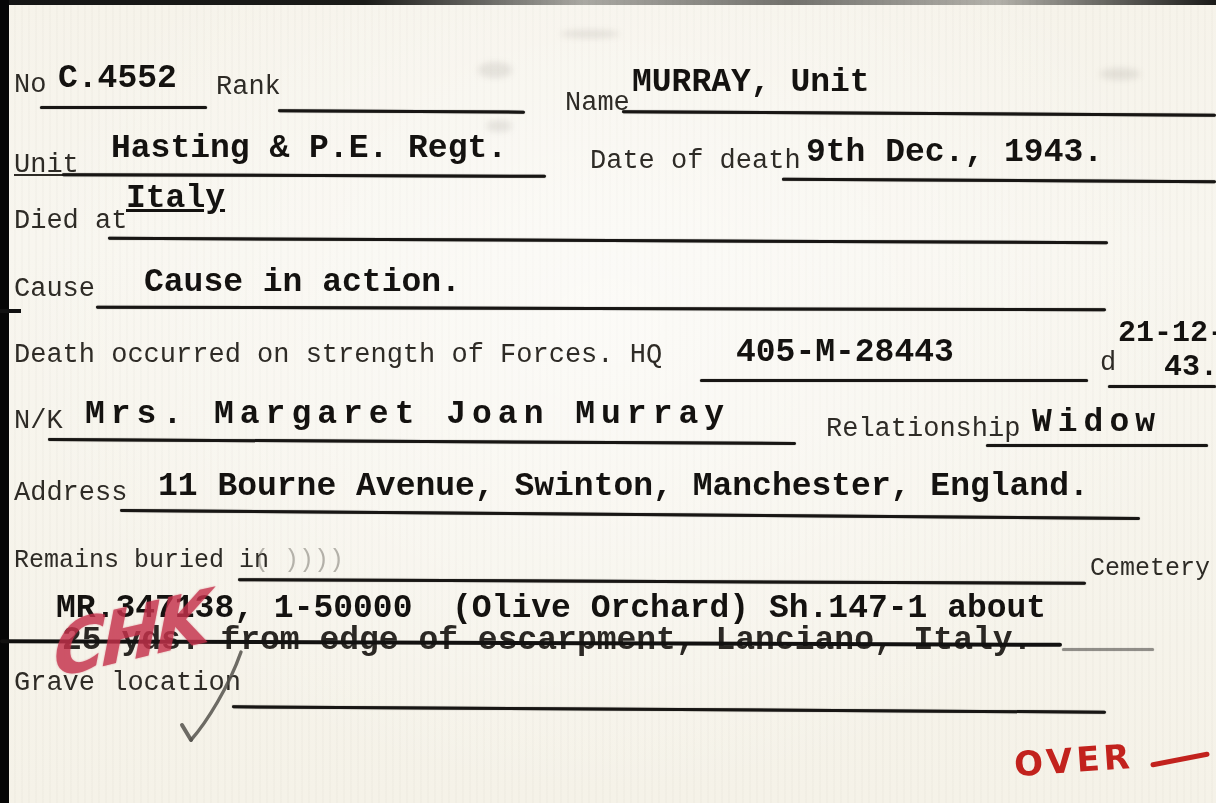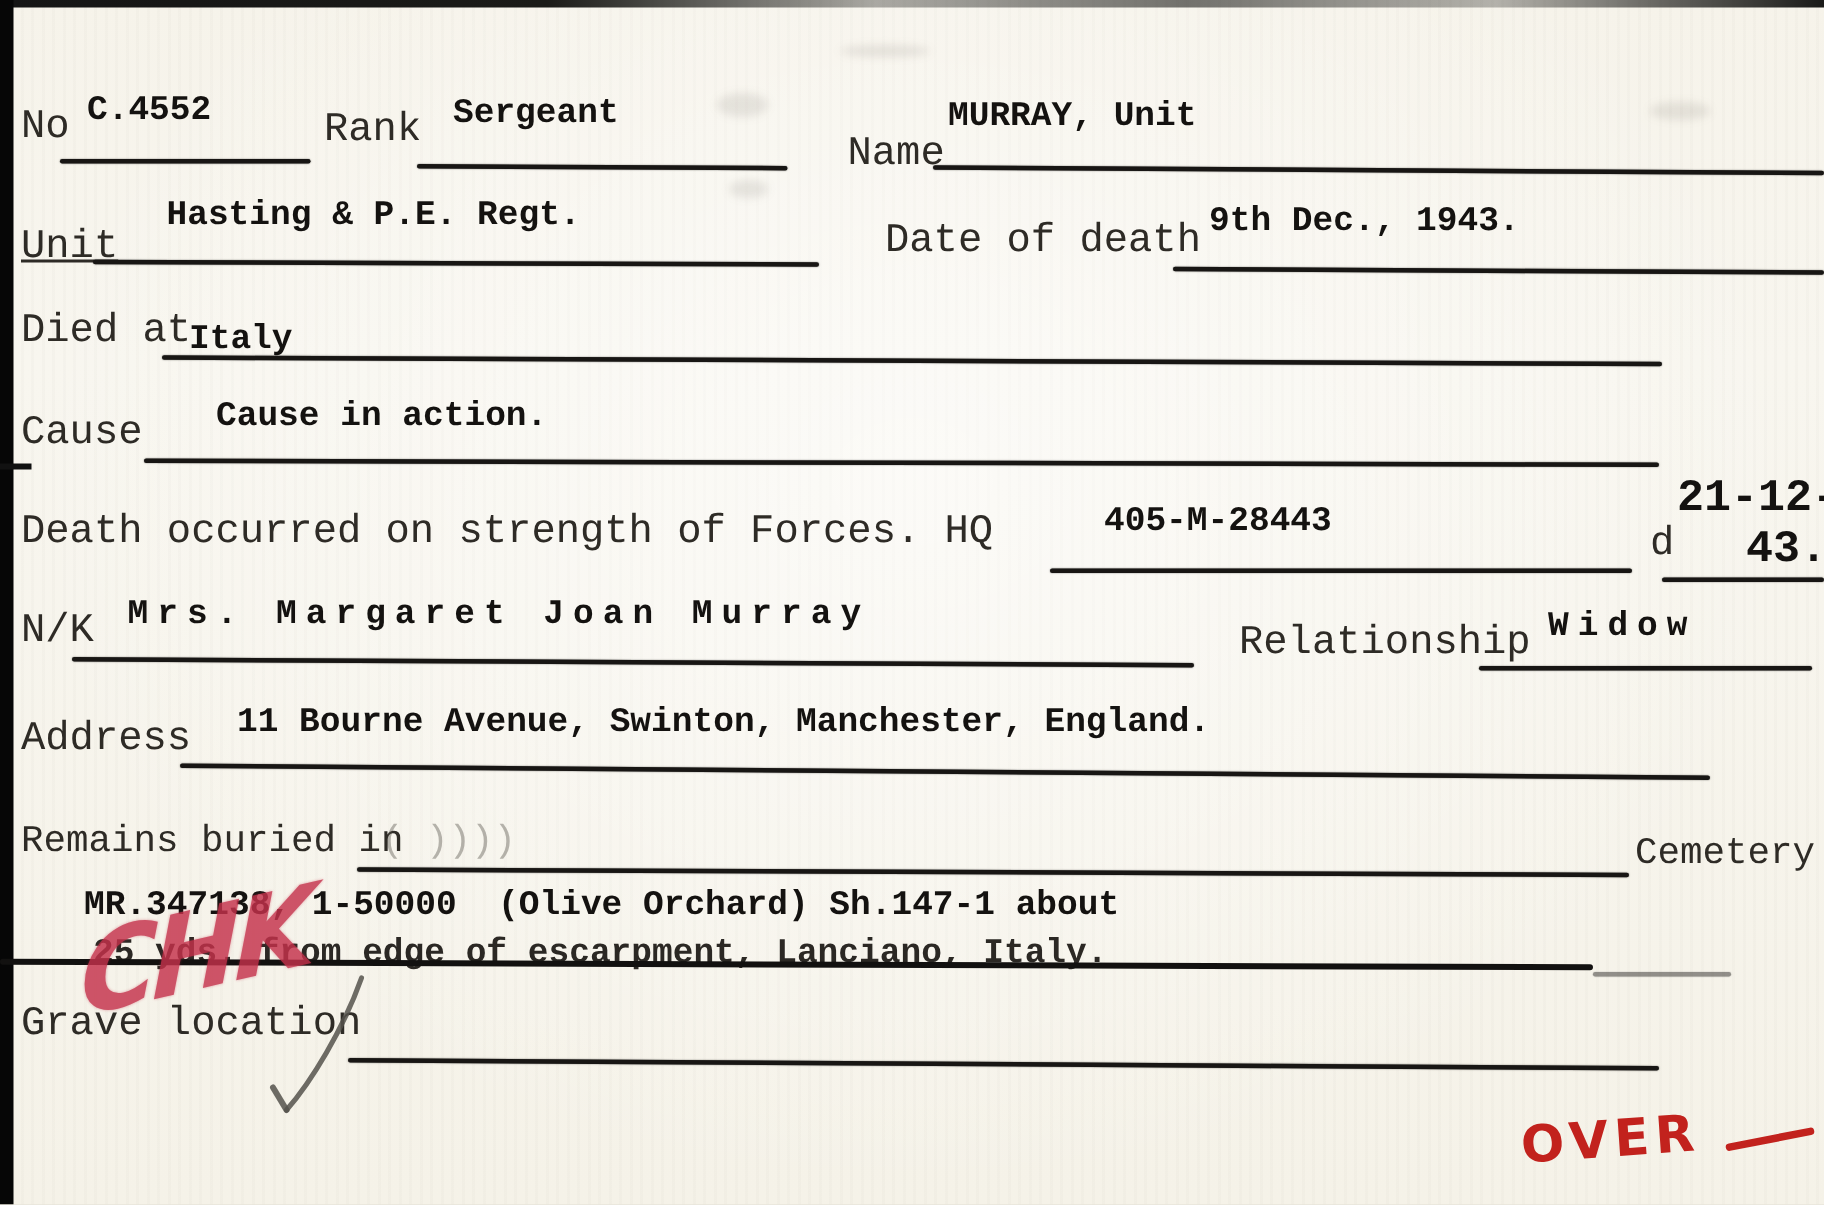--- a/index.html
+++ b/index.html
@@ -9,21 +9,21 @@
     background:
       radial-gradient(ellipse at 50% 40%, rgba(255,255,255,.55), rgba(0,0,0,0) 70%),
       repeating-linear-gradient(90deg, rgba(60,55,40,.018) 0 2px, rgba(0,0,0,0) 2px 7px),
       linear-gradient(180deg,#f6f3ea 0%,#f8f6ef 30%,#f5f2e8 100%);
     font-family:"Liberation Mono","DejaVu Sans Mono",monospace;
     color:#171513;
   }
   .abs{position:absolute;white-space:pre;}
   .lbl{font-size:27px;font-weight:400;color:#2e2b26;letter-spacing:0px;}
   .lbl-sm{font-size:25px;font-weight:400;color:#2e2b26;}
-  .val{font-size:23px;font-weight:700;color:#141210;}
+  .val{font-size:33px;font-weight:700;color:#141210;}
   .val-sp{letter-spacing:6px;}
   .rule{position:absolute;height:3px;background:#181614;border-radius:2px;
         box-shadow:0 0 1px rgba(20,18,16,.7);}
   .strike{position:absolute;height:4px;background:#121110;border-radius:2px;}
   .edge-left{position:absolute;left:0;top:0;width:9px;height:803px;background:#060606;}
   .edge-top{position:absolute;left:0;top:0;width:1216px;height:5px;
     background:linear-gradient(90deg,#151515 0%,#1b1b18 30%,rgba(25,25,22,.35) 48%,
       rgba(25,25,22,.6) 65%,rgba(25,25,22,.3) 82%,#1a1a18 100%);}
   .edge-tick{position:absolute;left:0;top:309px;width:21px;height:4px;background:#111;}
   .smudge{position:absolute;background:rgba(90,85,70,.12);filter:blur(3px);border-radius:50%;}
@@ -57,37 +57,36 @@
   <div class="smudge" style="left:478px;top:62px;width:34px;height:16px;"></div>
   <div class="smudge" style="left:486px;top:120px;width:26px;height:12px;"></div>
   <div class="smudge" style="left:1100px;top:68px;width:40px;height:12px;"></div>
   <div class="smudge" style="left:560px;top:30px;width:60px;height:8px;"></div>
 
   <span class="abs lbl" style="left:14px;top:70px;">No</span>
   <span class="abs val" style="left:58px;top:60px;">C.4552</span>
   <div class="rule" style="left:40px;top:106px;width:167px;"></div>
 
   <span class="abs lbl" style="left:216px;top:72px;">Rank</span>
-  <span class="abs val" style="left:302px;top:62px;">Sergeant</span>
   <div class="rule" style="left:278px;top:110px;width:247px;transform:rotate(.3deg);"></div>
 
   <span class="abs lbl" style="left:565px;top:88px;">Name</span>
   <span class="abs val" style="left:632px;top:64px;">MURRAY, Unit</span>
   <div class="rule" style="left:622px;top:112px;width:594px;transform:rotate(.35deg);"></div>
 
   <span class="abs lbl" style="left:14px;top:150px;text-decoration:underline;">Unit</span>
   <span class="abs val" style="left:88px;top:130px;margin-left:23px;">Hasting &amp; P.E. Regt.</span>
   <div class="rule" style="left:62px;top:174px;width:484px;transform:rotate(.2deg);"></div>
 
   <span class="abs lbl" style="left:590px;top:146px;">Date of death</span>
   <span class="abs val" style="left:806px;top:134px;">9th Dec., 1943.</span>
   <div class="rule" style="left:782px;top:179px;width:434px;transform:rotate(.3deg);"></div>
 
   <span class="abs lbl" style="left:14px;top:206px;">Died at</span>
-  <span class="abs val" style="left:126px;top:213px;">Italy</span>
+  <span class="abs val" style="left:126px;top:180px;text-decoration:underline;">Italy</span>
   <div class="rule" style="left:108px;top:239px;width:1000px;transform:rotate(.25deg);"></div>
 
   <span class="abs lbl" style="left:14px;top:274px;">Cause</span>
   <span class="abs val" style="left:144px;top:264px;">Cause in action.</span>
   <div class="rule" style="left:96px;top:307px;width:1010px;transform:rotate(.15deg);"></div>
 
   <span class="abs lbl" style="left:14px;top:340px;">Death occurred on strength of Forces. HQ</span>
   <span class="abs val" style="left:736px;top:334px;">405-M-28443</span>
   <div class="rule" style="left:700px;top:379px;width:388px;"></div>
   <span class="abs lbl" style="left:1100px;top:348px;">d</span>

